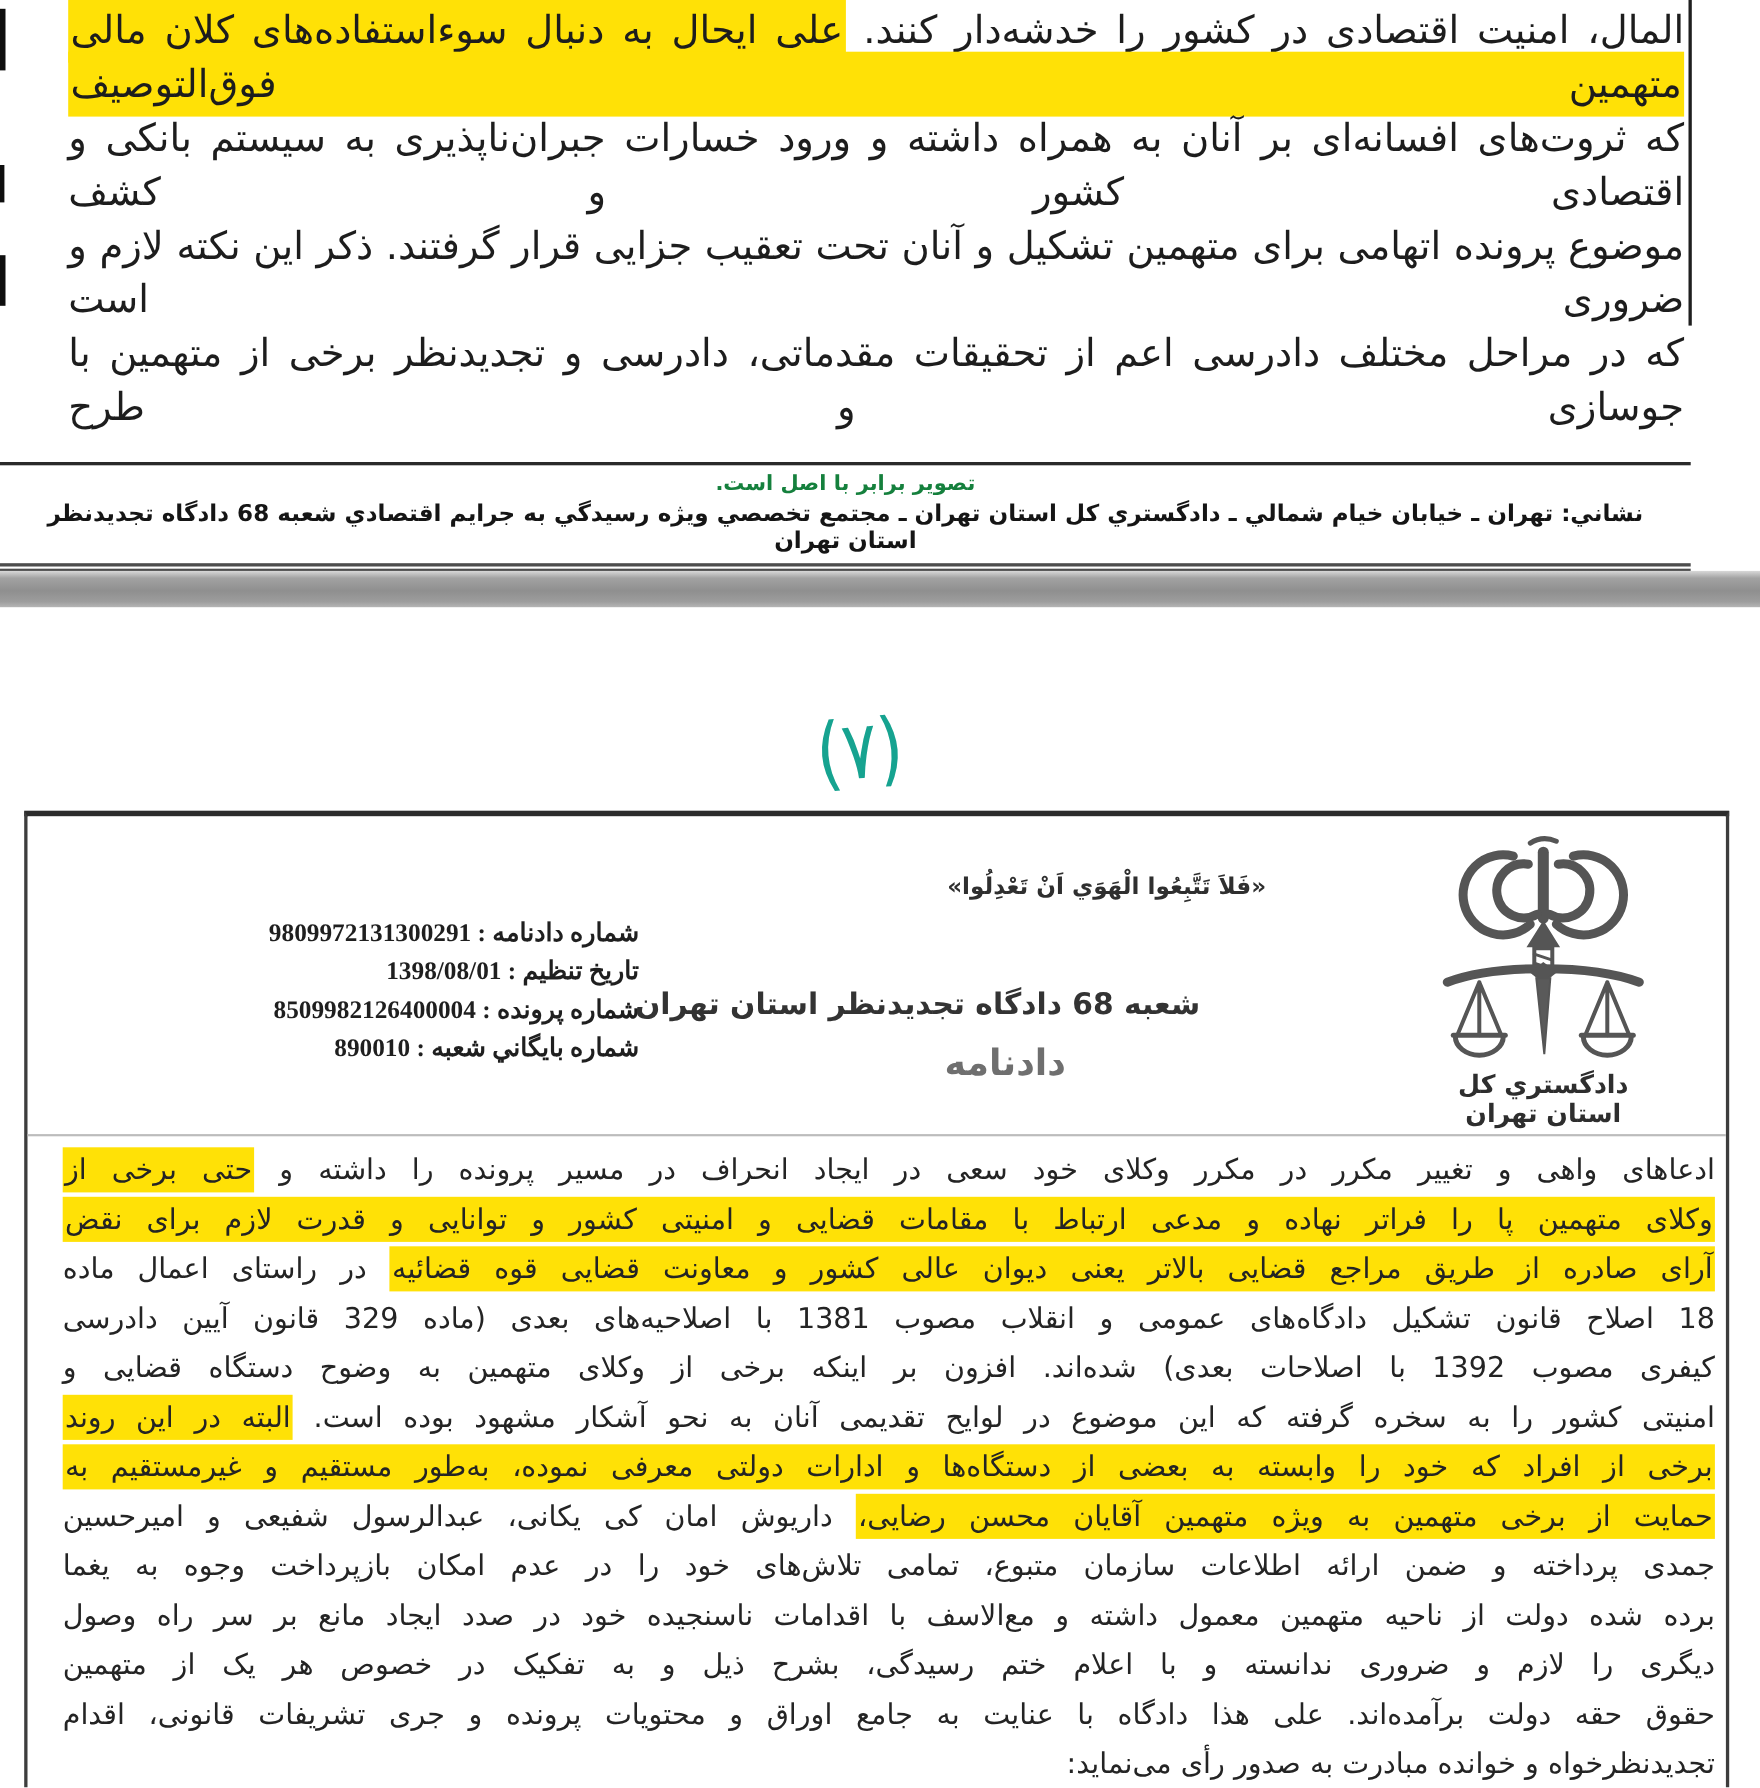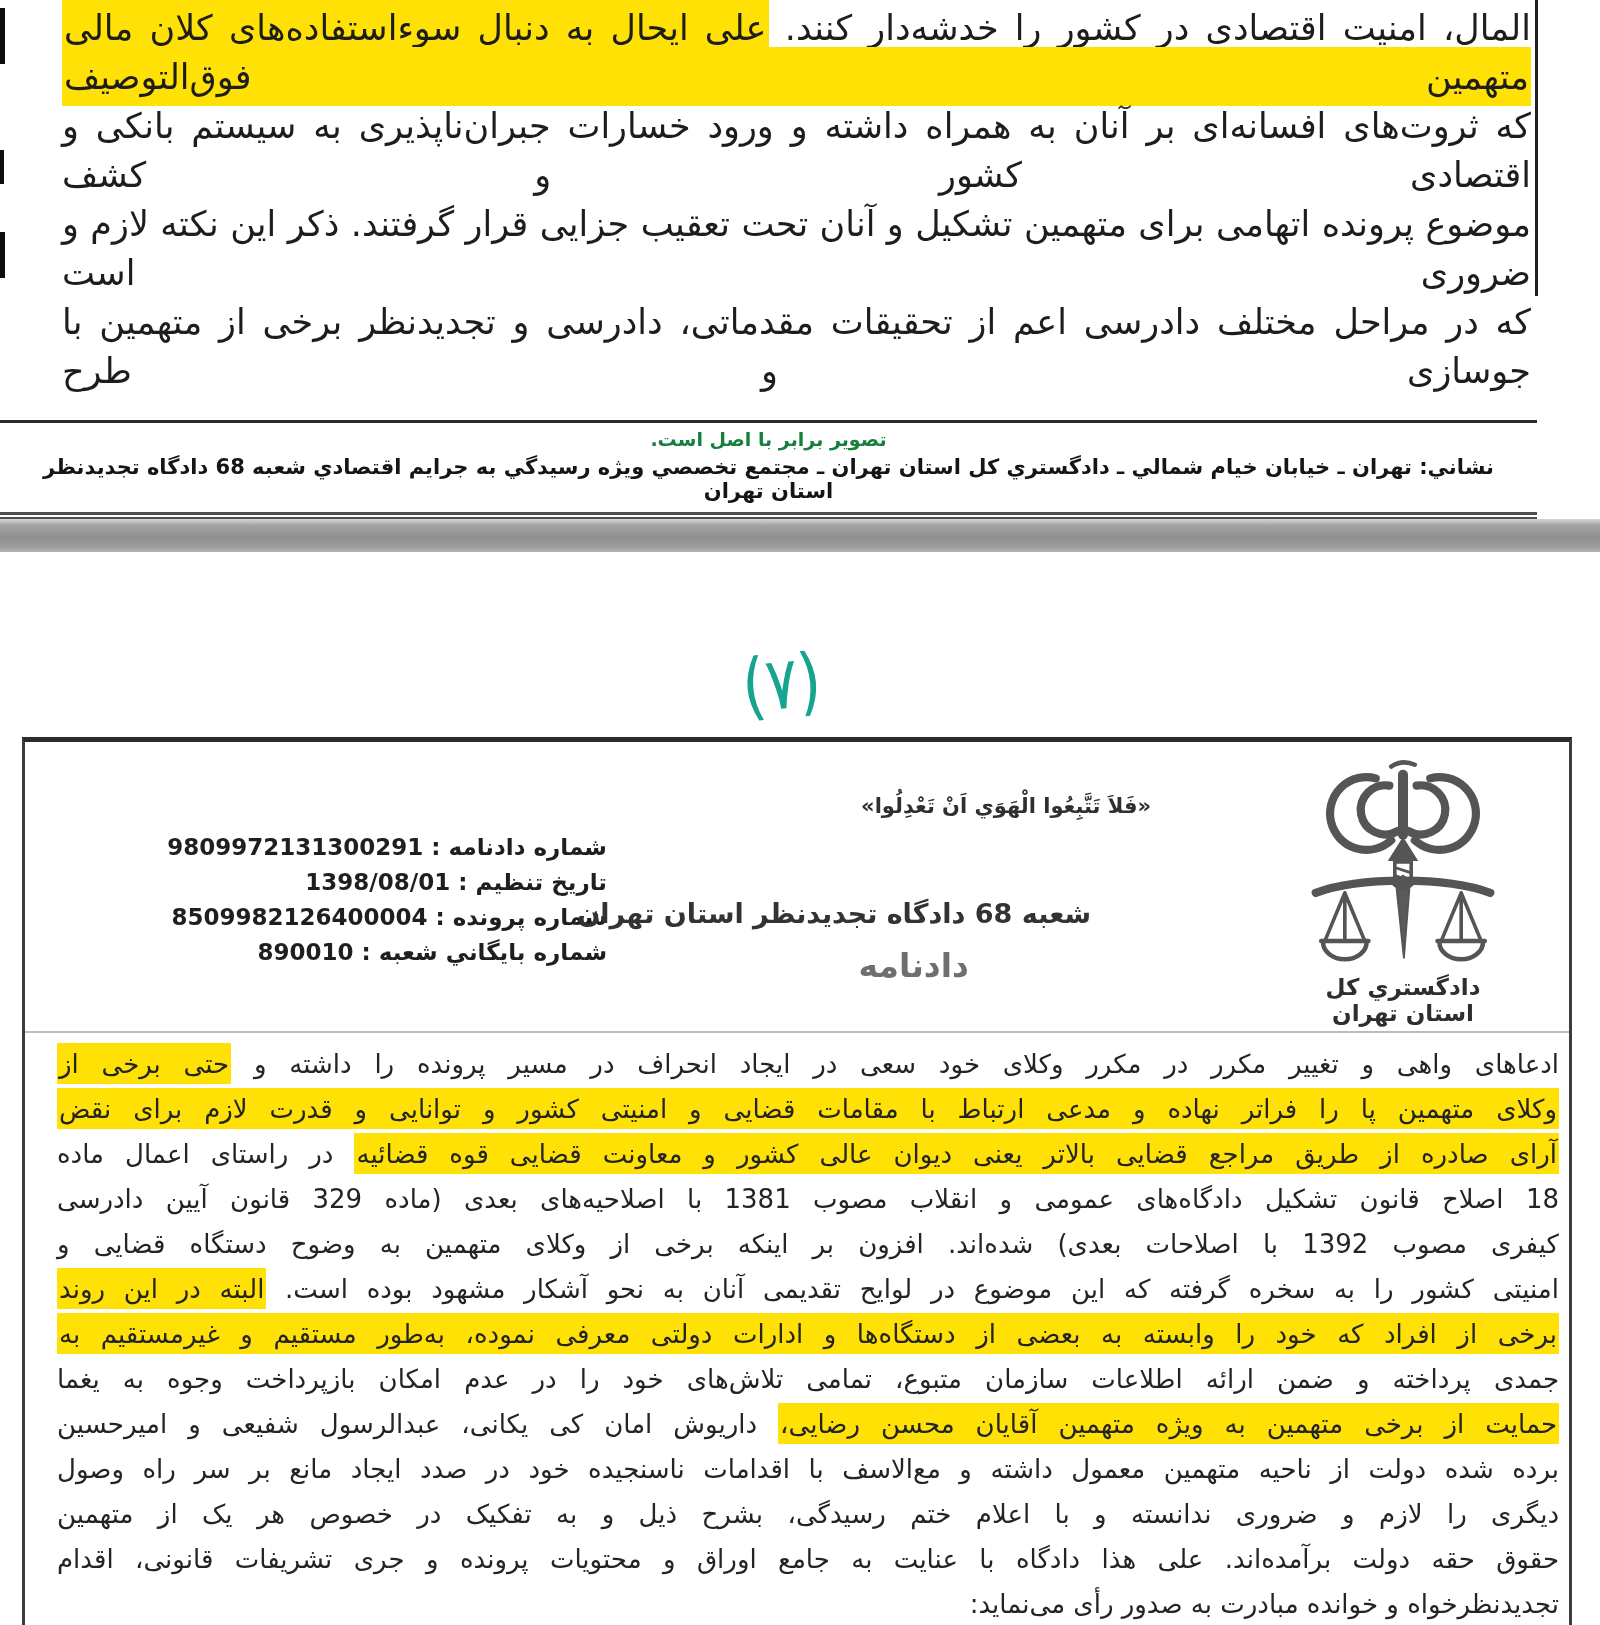--- a/index.html
+++ b/index.html
@@ -31,22 +31,22 @@
   
   #page-num{position:absolute;top:648px;left:742px;color:var(--teal,#14a38f);
     font-size:60px;transform:rotate(-5deg) scaleY(1.22);font-weight:400;letter-spacing:4px;}
   
   #doc-box{position:absolute;top:737px;left:22px;width:1550px;height:888px;background:#fff;
     border-top:5px solid #2c2c2c;border-left:3px solid #3d3d3d;border-right:3px solid #3d3d3d;box-sizing:border-box;}
   #doc-header{position:relative;height:291px;}
   #logo{position:absolute;top:14px;right:52px;width:228px;text-align:center;color:#4f4f4f;}
   #logo-caption{font-size:23px;font-weight:700;color:#2e2e2e;margin-top:2px;direction:rtl;}
   #verse{position:absolute;top:52px;right:418px;font-size:21px;font-weight:600;color:#2f2f2f;direction:rtl;}
-  #meta{position:absolute;top:88px;right:962px;direction:rtl;text-align:right;
-    font-size:23px;font-weight:700;line-height:35px;color:#1f1f1f;white-space:nowrap;}
+  #meta{position:absolute;top:88px;right:988px;direction:rtl;text-align:right;
+    font-size:23px;font-weight:700;line-height:35px;color:#1f1f1f;white-space:nowrap;font-family:Liberation Serif, serif;}
   #branch-title{position:absolute;top:156px;right:478px;font-size:27px;font-weight:700;color:#333;direction:rtl;}
   #doc-type{position:absolute;top:204px;right:600px;font-size:33px;font-weight:700;color:#6f6f6f;
     letter-spacing:3px;direction:rtl;}
   #hdr-divider{position:absolute;left:0;bottom:0;width:100%;border-top:2px solid #bcbcbc;}
   
   #body-lines{position:relative;direction:rtl;padding:9px 10px 0 32px;
     font-size:26px;line-height:45px;color:#242424;}
   #body-lines .b-line{text-align:justify;text-align-last:justify;text-justify:inter-word;position:relative;}
   #body-lines .b-line.last{text-align:right;text-align-last:right;}
   
@@ -132,20 +132,20 @@
   </div>
 
   <div id="body-lines">
       <div class="b-line"><span>ادعاهای واهی و تغییر مکرر در مکرر وکلای خود سعی در ایجاد انحراف در مسیر پرونده را داشته و </span><span class="hl">حتی برخی از</span></div>
       <div class="b-line"><span class="hl">وکلای متهمین پا را فراتر نهاده و مدعی ارتباط با مقامات قضایی و امنیتی کشور و توانایی و قدرت لازم برای نقض</span></div>
       <div class="b-line"><span class="hl">آرای صادره از طریق مراجع قضایی بالاتر یعنی دیوان عالی کشور و معاونت قضایی قوه قضائیه</span><span> در راستای اعمال ماده</span></div>
       <div class="b-line"><span>18 اصلاح قانون تشکیل دادگاه‌های عمومی و انقلاب مصوب 1381 با اصلاحیه‌های بعدی (ماده 329 قانون آیین دادرسی</span></div>
       <div class="b-line"><span>کیفری مصوب 1392 با اصلاحات بعدی) شده‌اند. افزون بر اینکه برخی از وکلای متهمین به وضوح دستگاه قضایی و</span></div>
       <div class="b-line"><span>امنیتی کشور را به سخره گرفته که این موضوع در لوایح تقدیمی آنان به نحو آشکار مشهود بوده است. </span><span class="hl">البته در این روند</span></div>
       <div class="b-line"><span class="hl">برخی از افراد که خود را وابسته به بعضی از دستگاه‌ها و ادارات دولتی معرفی نموده، به‌طور مستقیم و غیرمستقیم به</span></div>
+      <div class="b-line"><span class="hl">حمایت از برخی متهمین به ویژه متهمین آقایان محسن رضایی،</span><span> داریوش امان کی یکانی، عبدالرسول شفیعی و امیرحسین</span></div>
       <div class="b-line"><span>جمدی پرداخته و ضمن ارائه اطلاعات سازمان متبوع، تمامی تلاش‌های خود را در عدم امکان بازپرداخت وجوه به یغما</span></div>
-      <div class="b-line"><span class="hl">حمایت از برخی متهمین به ویژه متهمین آقایان محسن رضایی،</span><span> داریوش امان کی یکانی، عبدالرسول شفیعی و امیرحسین</span></div>
       <div class="b-line"><span>برده شده دولت از ناحیه متهمین معمول داشته و مع‌الاسف با اقدامات ناسنجیده خود در صدد ایجاد مانع بر سر راه وصول</span></div>
       <div class="b-line"><span>دیگری را لازم و ضروری ندانسته و با اعلام ختم رسیدگی، بشرح ذیل و به تفکیک در خصوص هر یک از متهمین</span></div>
       <div class="b-line"><span>حقوق حقه دولت برآمده‌اند. علی هذا دادگاه با عنایت به جامع اوراق و محتویات پرونده و جری تشریفات قانونی، اقدام</span></div>
       <div class="b-line last"><span>تجدیدنظرخواه و خوانده مبادرت به صدور رأی می‌نماید:</span></div>
     </div>
 </div>
 
 </body></html>

